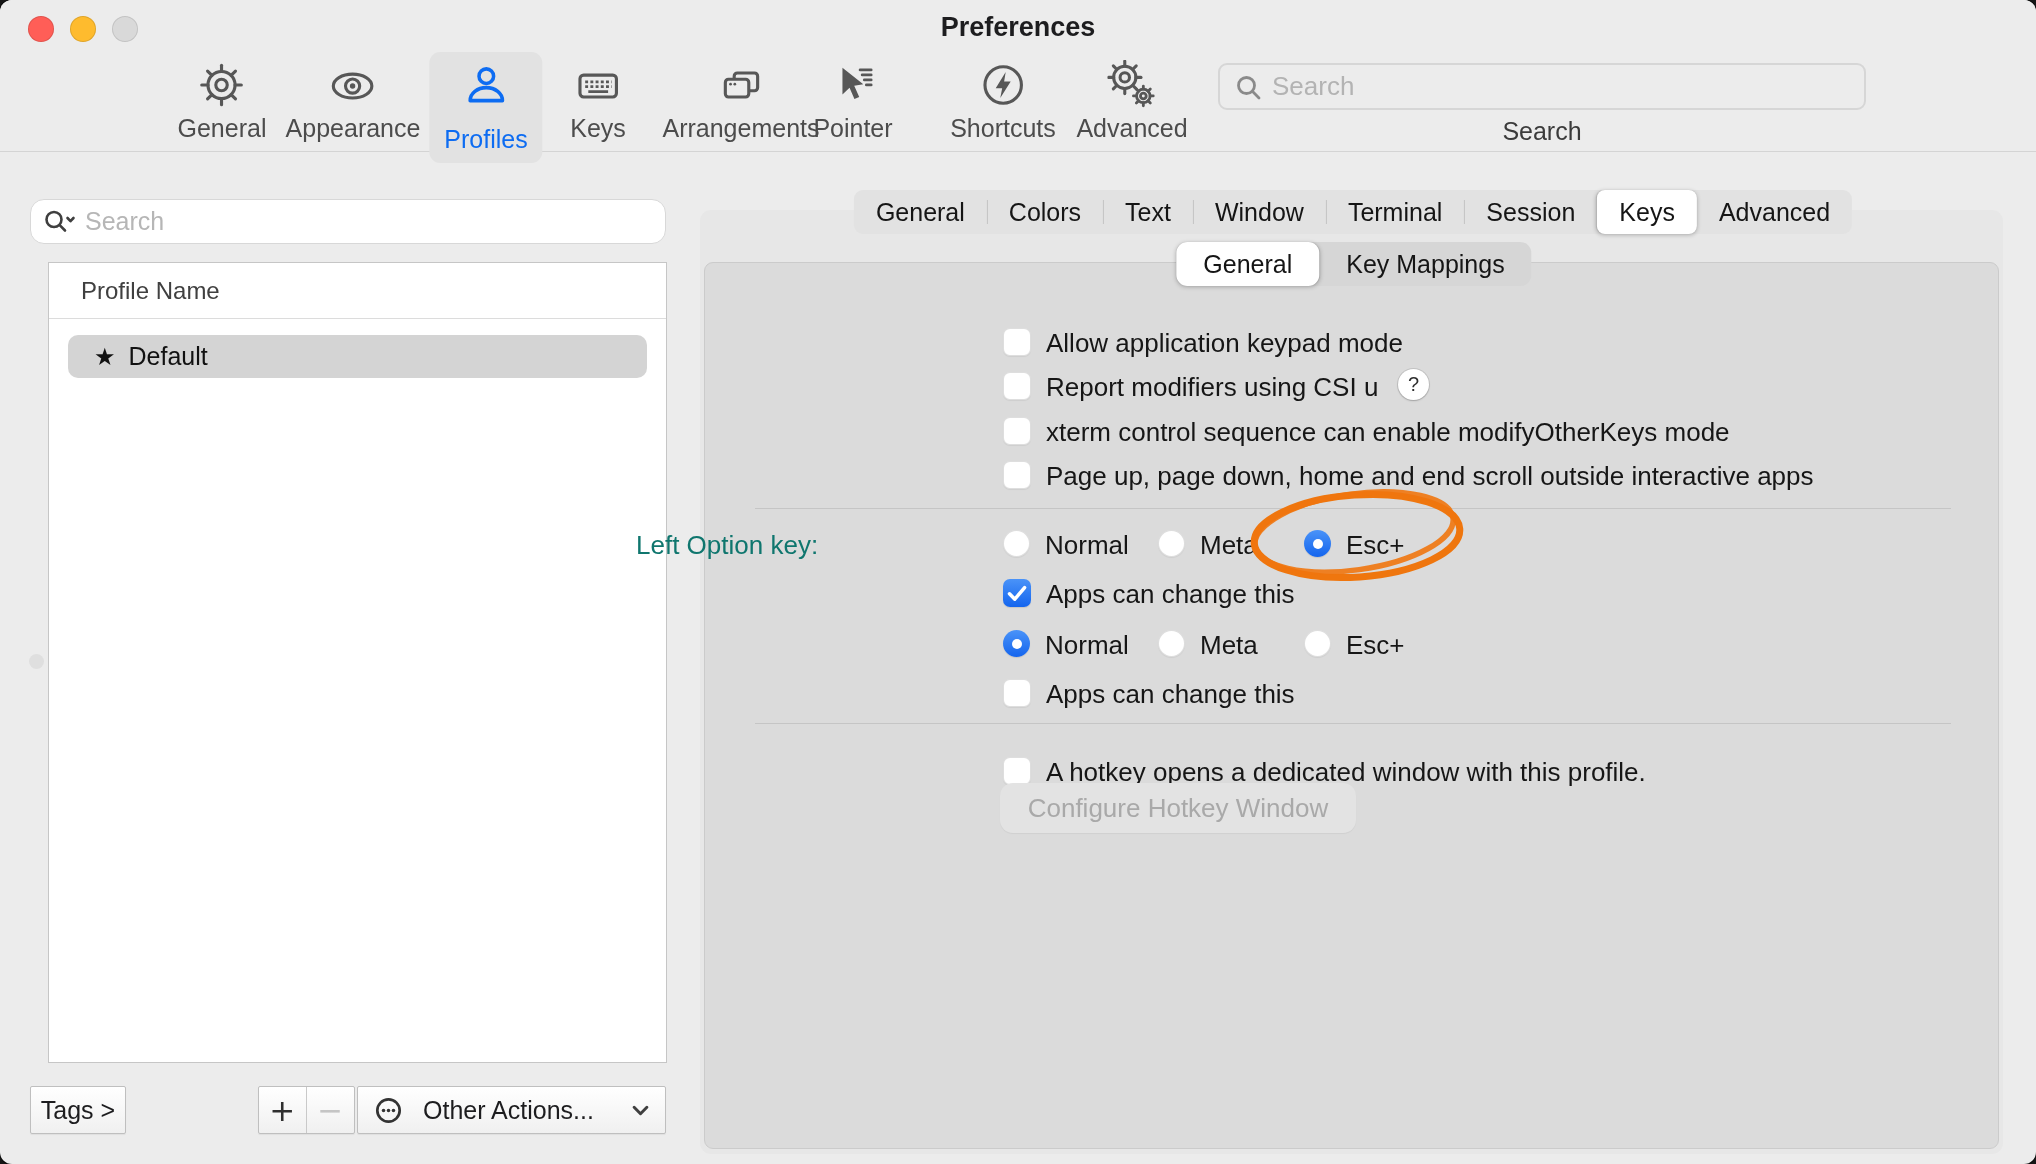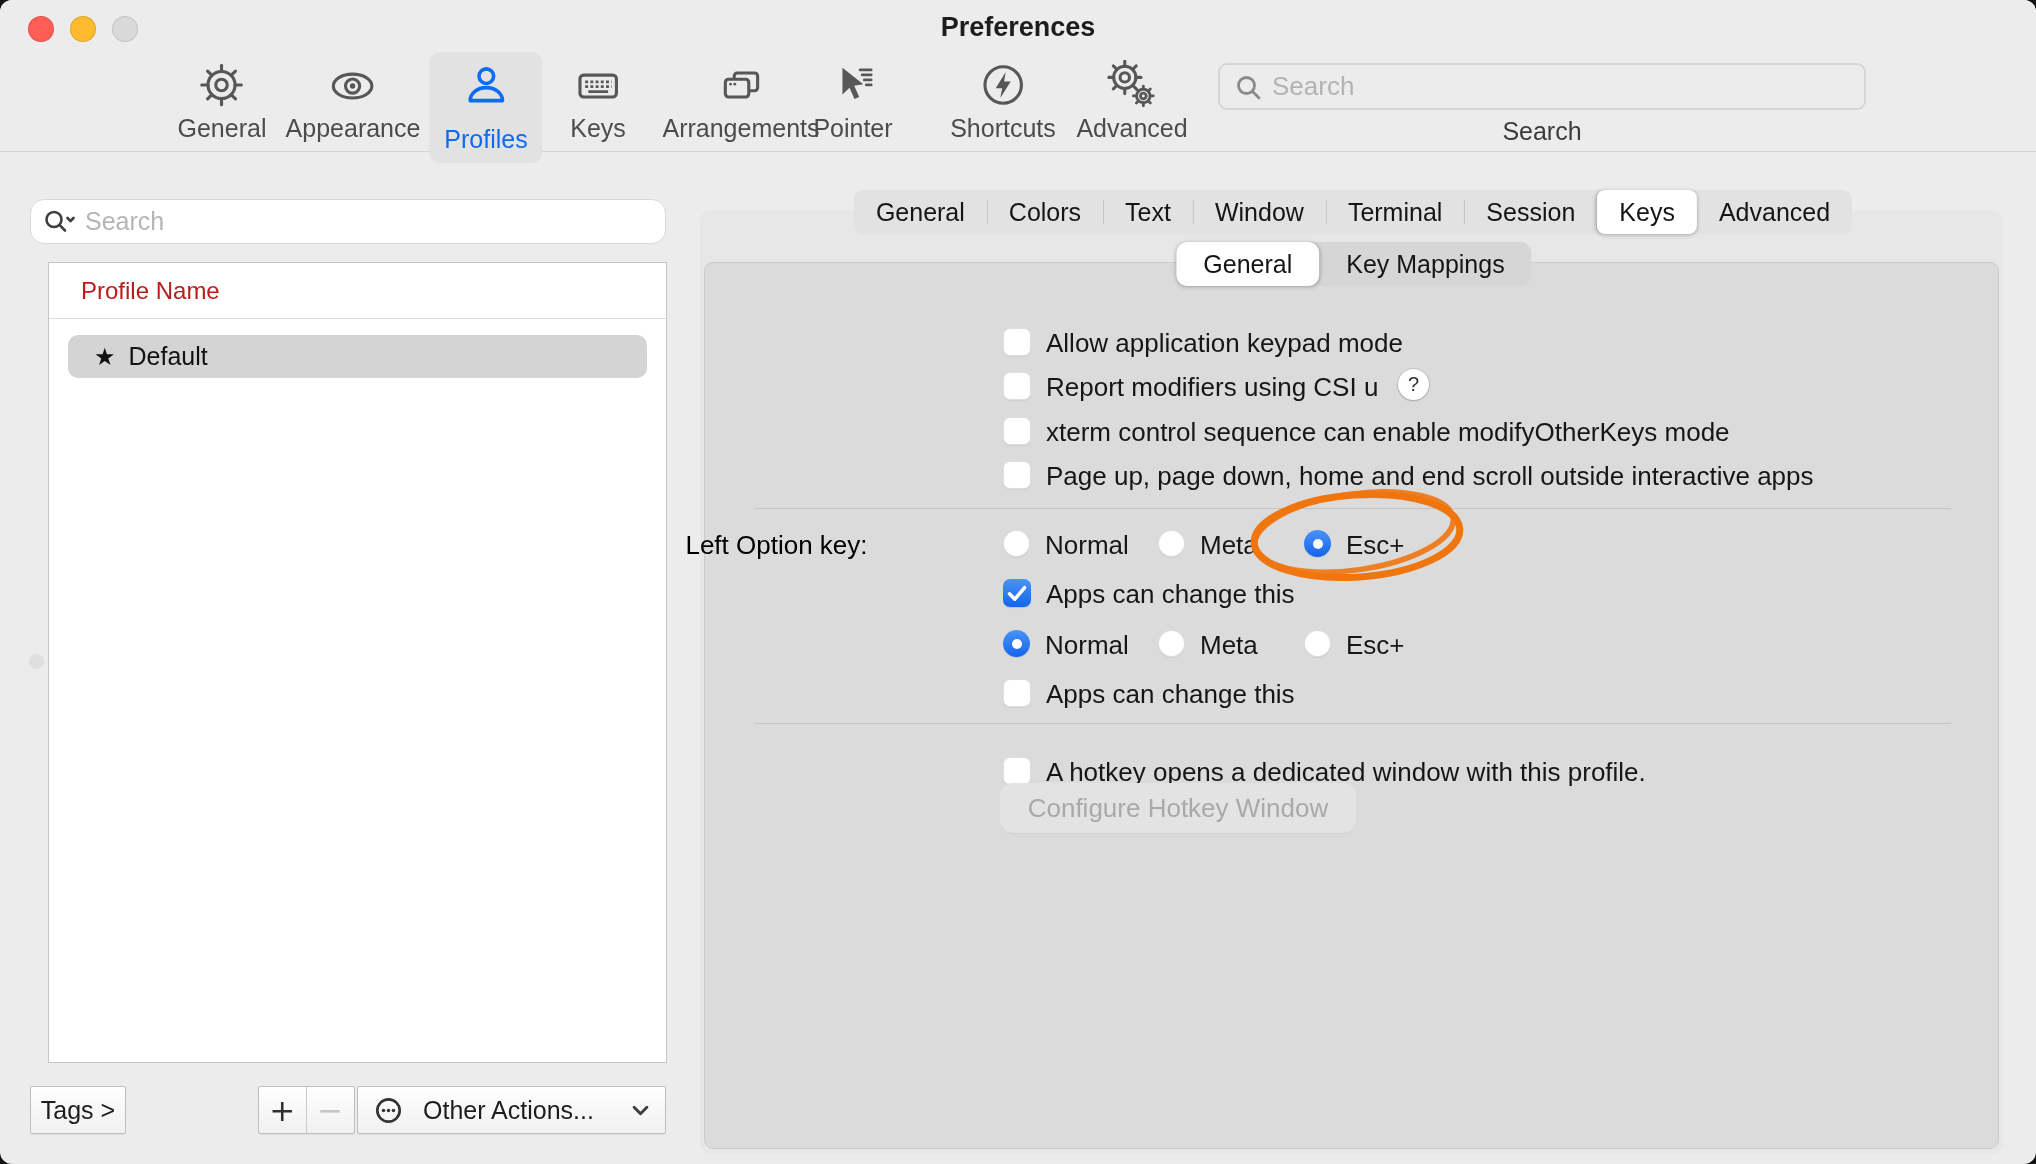--- a/index.html
+++ b/index.html
@@ -44,21 +44,21 @@
 
   
   .side-search {
     position:absolute; left:30px; top:199px; width:636px; height:45px;
     background:#fff; border:1px solid #d8d8d8; border-radius:14px;
     display:flex; align-items:center; padding:0 12px; gap:8px;
   }
   .side-search input { flex:1; border:none; outline:none; background:transparent; font-family:"Liberation Sans",sans-serif; font-size:25px; color:#333; }
   .side-search input::placeholder { color:#b6b6b6; }
   .list-panel { position:absolute; left:48px; top:262px; width:619px; height:801px; background:#fff; border:1px solid #c6c6c6; }
-  .list-header { height:56px; display:flex; align-items:center; padding-left:32px; font-size:24px; color:#b91c1c; border-bottom:1px solid #dcdcdc; }
+  .list-header { height:56px; display:flex; align-items:center; padding-left:32px; font-size:24px; color:#404040; border-bottom:1px solid #dcdcdc; }
   .profile-row {
     margin:16px 19px 0; height:43px; border-radius:10px; background:#d4d4d4;
     display:flex; align-items:center; gap:13px; padding-left:26px; font-size:25px; color:#111;
   }
   .profile-row .star { font-family:"DejaVu Sans", sans-serif; font-size:24px; }
   .splitter-dot { position:absolute; left:29px; top:654px; width:15px; height:15px; border-radius:50%; background:#dfdfdf; }
   .mac-btn {
     position:absolute; top:1086px; height:48px; border:1px solid #bfbfbf; border-radius:2px;
     background:linear-gradient(#ffffff,#f0f0f0); display:flex; align-items:center; justify-content:center;
     font-size:25px; color:#1d1d1f; box-shadow:0 1px 1px rgba(0,0,0,.06);
@@ -94,21 +94,21 @@
   .row { position:absolute; display:flex; gap:15px; font-size:26px; color:#161616; white-space:nowrap; }
   .cb { width:28px; height:28px; border-radius:7px; background:#fff; flex:0 0 auto;
         box-shadow:inset 0 0 0 1px rgba(0,0,0,.13), 0 1px 1px rgba(0,0,0,.06); position:relative; }
   .cb.on { background:linear-gradient(#4a93f8,#1465ee); box-shadow:0 1px 1px rgba(0,0,0,.10); }
   .cb svg { position:absolute; left:0; top:0; }
   .radio { width:27px; height:27px; border-radius:50%; background:#fff; flex:0 0 auto;
         box-shadow:inset 0 0 0 1px rgba(0,0,0,.13), 0 1px 1px rgba(0,0,0,.06); position:relative; }
   .radio.on { background:linear-gradient(#4a93f8,#1465ee); box-shadow:0 1px 1px rgba(0,0,0,.10); }
   .radio.on::after { content:""; position:absolute; left:50%; top:50%; width:10px; height:10px; margin:-5px 0 0 -5px; border-radius:50%; background:#fff; }
   .divider { position:absolute; left:755px; width:1196px; height:1px; background:#c5c5c5; }
-  .opt-label { position:absolute; left:604px; width:345px; text-align:center; font-size:26px; color:#000000; }
+  .opt-label { position:absolute; left:636px; width:345px; text-align:left; font-size:26px; color:#0f766e; }
   .help-badge {
     position:absolute; left:1398px; top:369px; width:31px; height:31px; border-radius:50%;
     background:#fff; box-shadow:0 0 0 1px rgba(0,0,0,.10), 0 1px 2px rgba(0,0,0,.18);
     font-size:20px; color:#2e2e2e; display:flex; align-items:center; justify-content:center;
   }
   .cfg-btn {
     position:absolute; left:1000px; top:783px; width:356px; height:50px;
     background:#e3e3e3; border-radius:13px; border:none;
     font-family:"Liberation Sans",sans-serif; font-size:26px; color:#a9a9a9;
     display:flex; align-items:center; justify-content:center; box-shadow:0 1px 1px rgba(0,0,0,.05);

